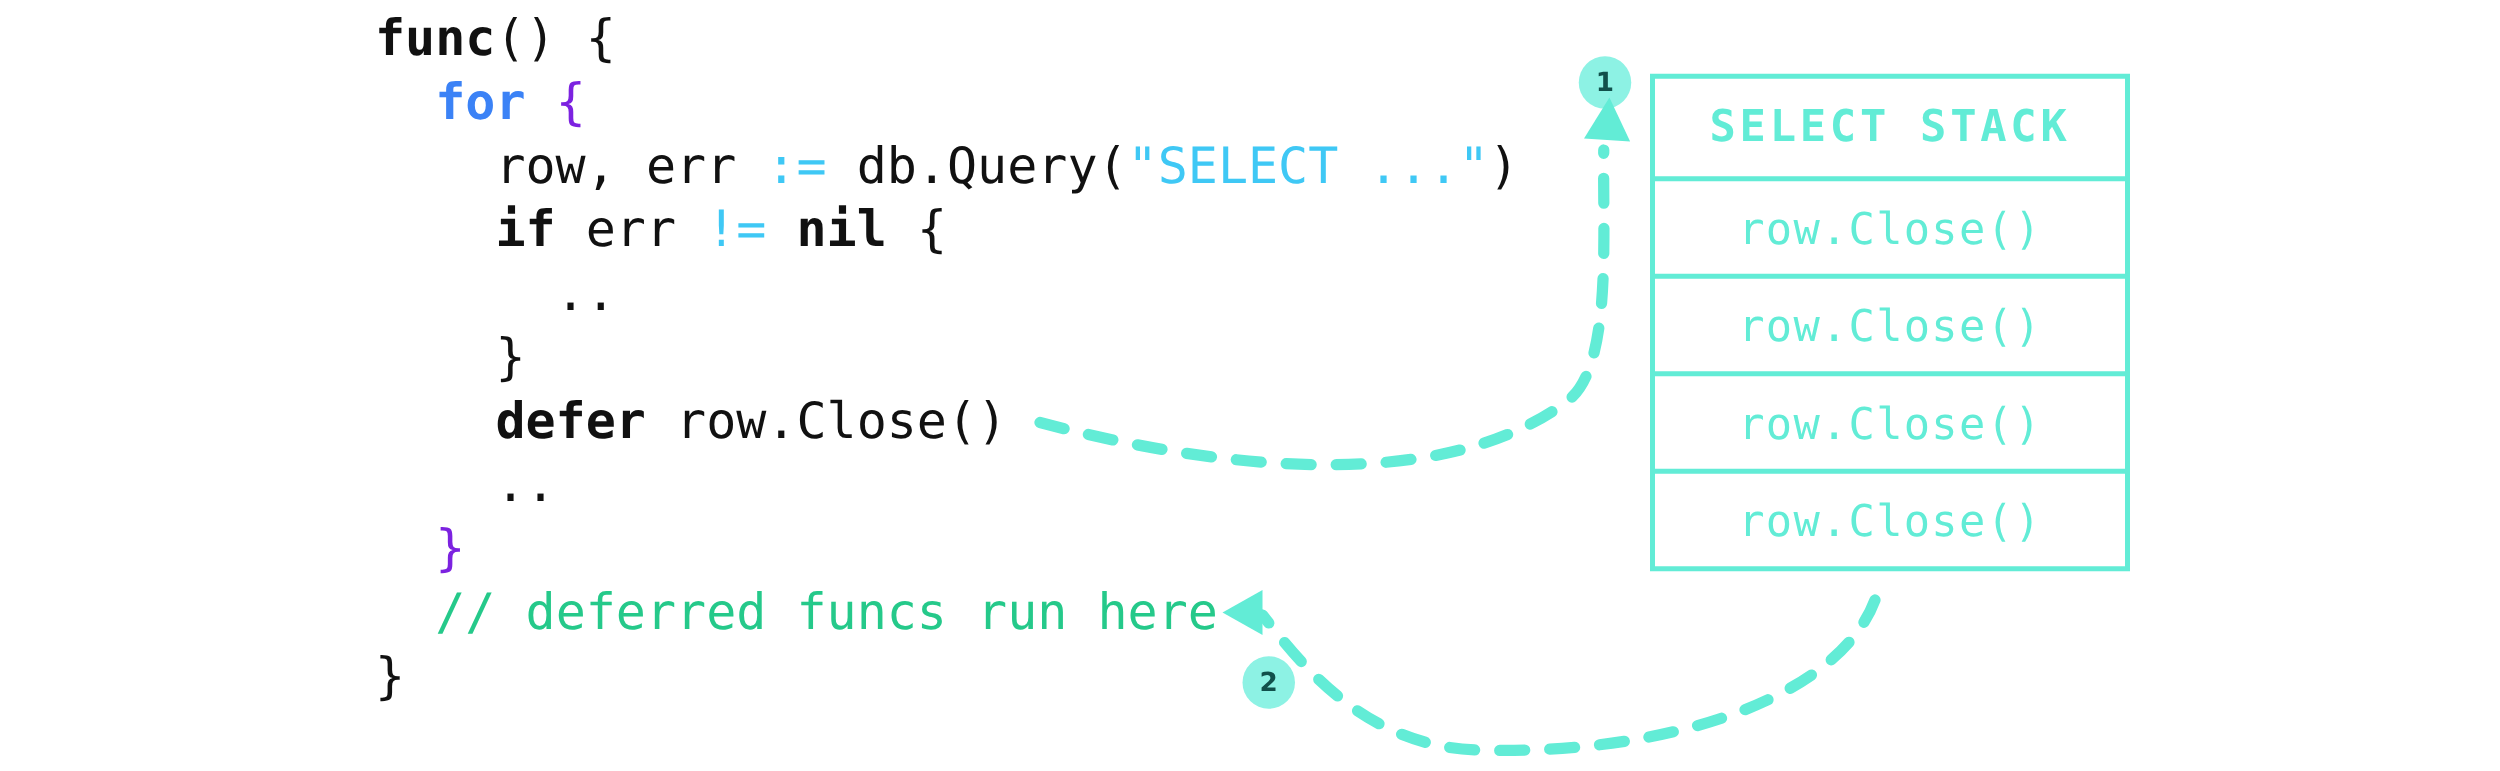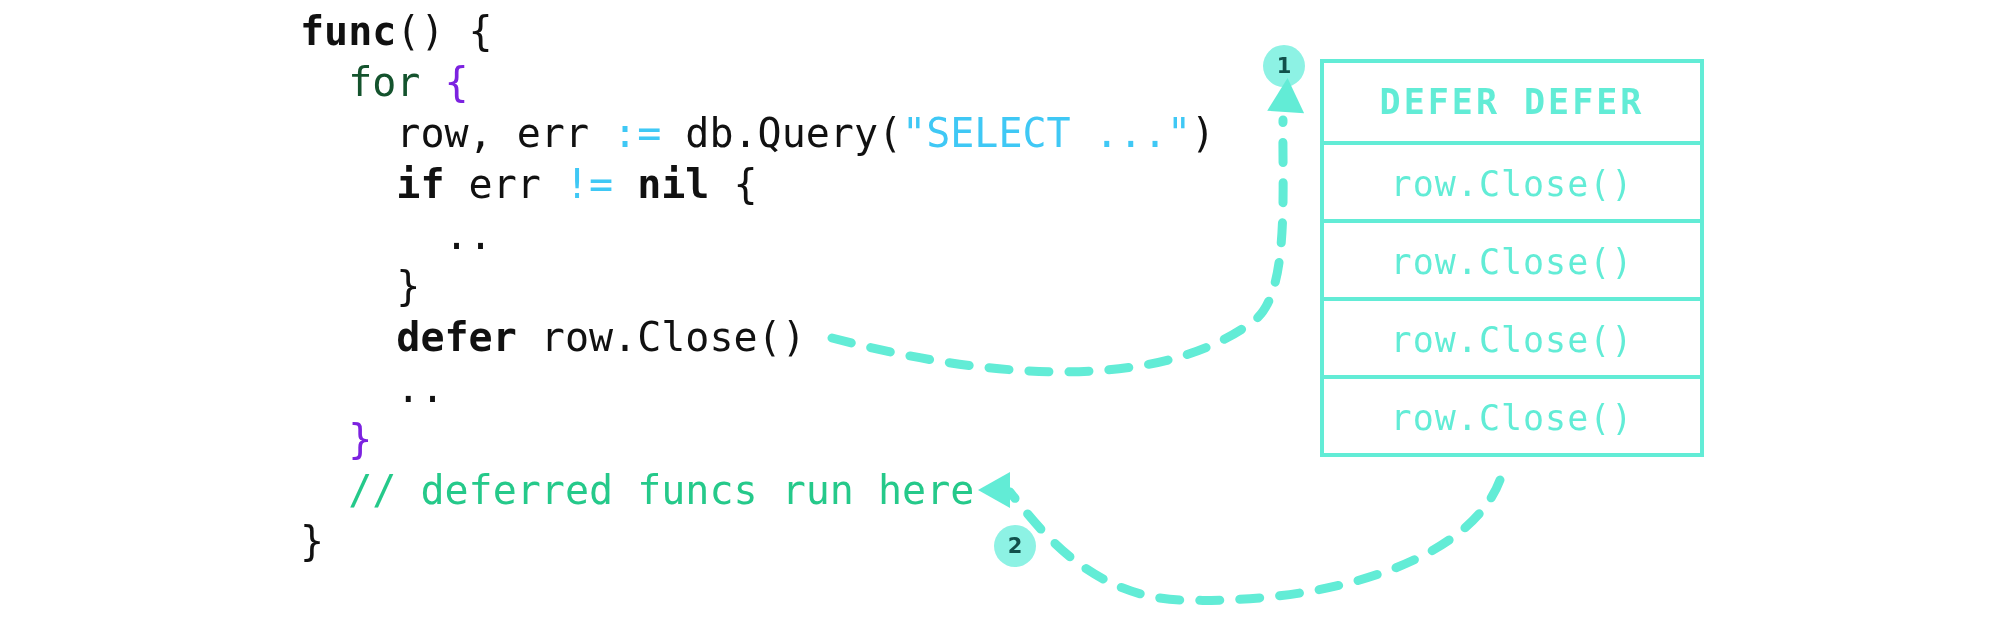--- a/index.html
+++ b/index.html
@@ -22,21 +22,21 @@
     top: 6px;
     font-family: "DejaVu Sans Mono", monospace;
     font-size: 40px;
     line-height: 51px;
     white-space: pre;
     color: #000000;
   }
   .code-line { display: block; height: 51px; }
   .tok-plain    { color: #111111; }
   .tok-bold     { color: #111111; font-weight: bold; }
-  .tok-kw       { color: #14532d; font-weight: normal; }
+  .tok-kw       { color: #3b82f6; font-weight: bold; }
   .tok-brace-kw { color: #7C22E0; }
   .tok-op       { color: #3FC8F5; }
   .tok-str      { color: #3FC8F5; }
   .tok-comment  { color: #25C98A; }
 
   
   #defer-stack {
     position: absolute;
     left: 1320px;
     top: 59px;
@@ -86,21 +86,21 @@
     width: 2000px; height: 617px;
     pointer-events: none;
   }
 </style>
 </head>
 <body>
 
 <div id="code-block"><span class="code-line"><span class="tok-bold">func</span><span class="tok-plain">() {</span></span><span class="code-line"><span class="tok-plain">  </span><span class="tok-kw">for</span><span class="tok-plain"> </span><span class="tok-brace-kw">{</span></span><span class="code-line"><span class="tok-plain">    row, err </span><span class="tok-op">:=</span><span class="tok-plain"> db.Query(</span><span class="tok-str">"SELECT ..."</span><span class="tok-plain">)</span></span><span class="code-line"><span class="tok-plain">    </span><span class="tok-bold">if</span><span class="tok-plain"> err </span><span class="tok-op">!=</span><span class="tok-plain"> </span><span class="tok-bold">nil</span><span class="tok-plain"> {</span></span><span class="code-line"><span class="tok-plain">      ..</span></span><span class="code-line"><span class="tok-plain">    }</span></span><span class="code-line"><span class="tok-plain">    </span><span class="tok-bold">defer</span><span class="tok-plain"> row.Close()</span></span><span class="code-line"><span class="tok-plain">    ..</span></span><span class="code-line"><span class="tok-plain">  </span><span class="tok-brace-kw">}</span></span><span class="code-line"><span class="tok-plain">  </span><span class="tok-comment">// deferred funcs run here</span></span><span class="code-line"><span class="tok-plain">}</span></span></div>
 
 <div id="defer-stack">
-  <div class="stack-row stack-header">DEFER DEFER</div>
+  <div class="stack-row stack-header">SELECT STACK</div>
   <div class="stack-row">row.Close()</div>
   <div class="stack-row">row.Close()</div>
   <div class="stack-row">row.Close()</div>
   <div class="stack-row">row.Close()</div>
 </div>
 
 <div class="marker" id="marker-1">1</div>
 <div class="marker" id="marker-2">2</div>
 
 <svg id="arrows" viewBox="0 0 2000 617" xmlns="http://www.w3.org/2000/svg">

